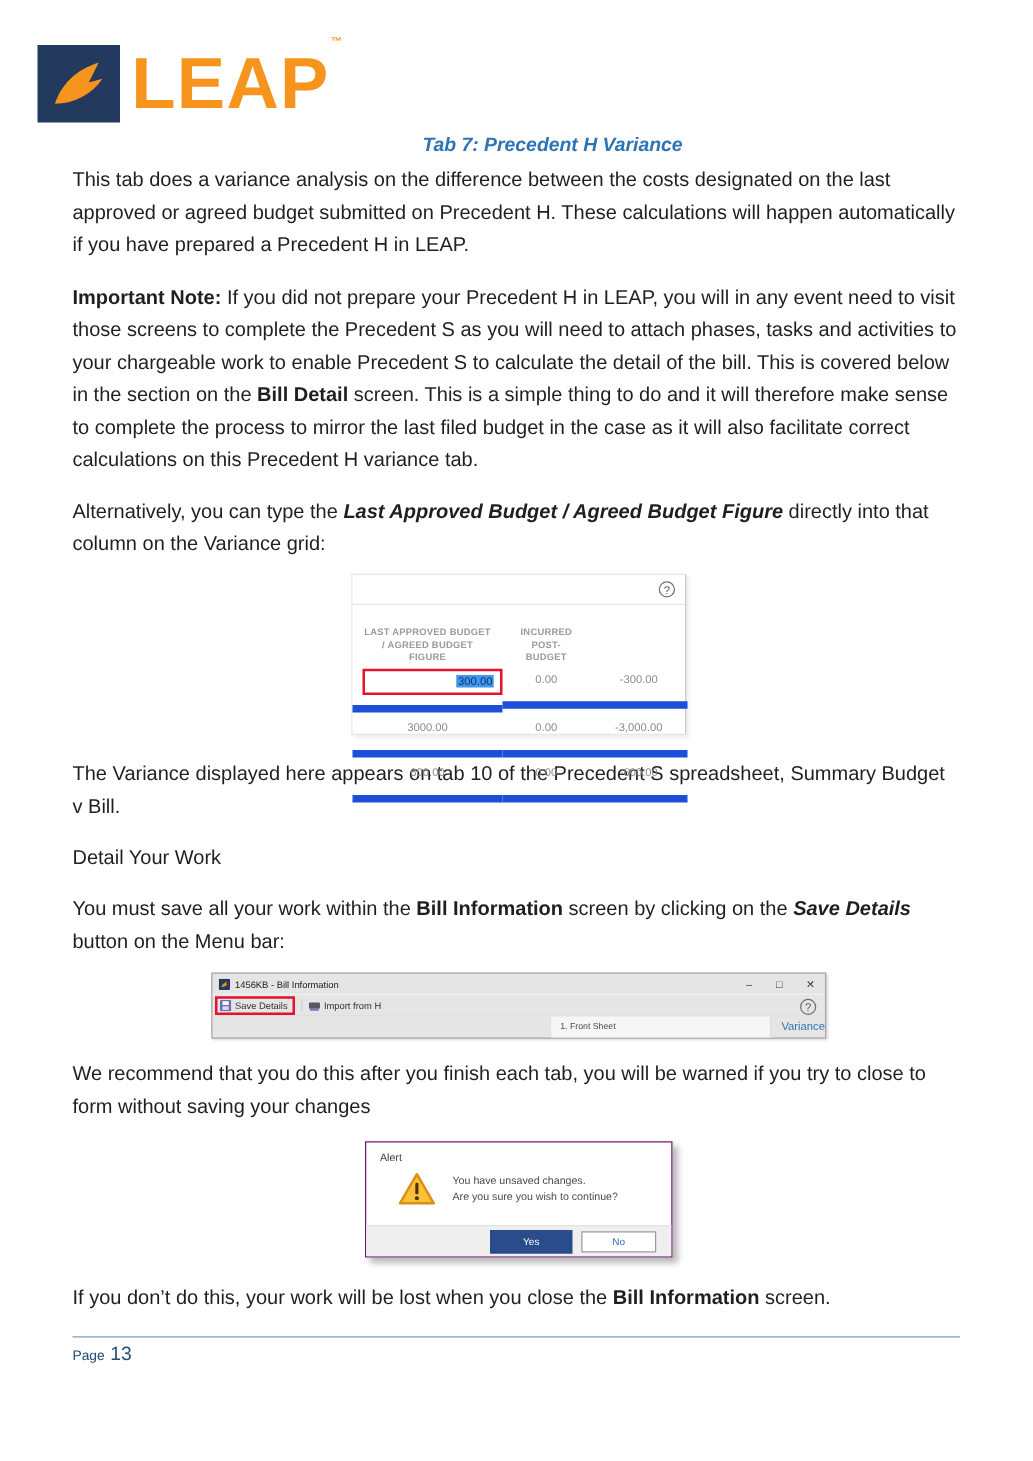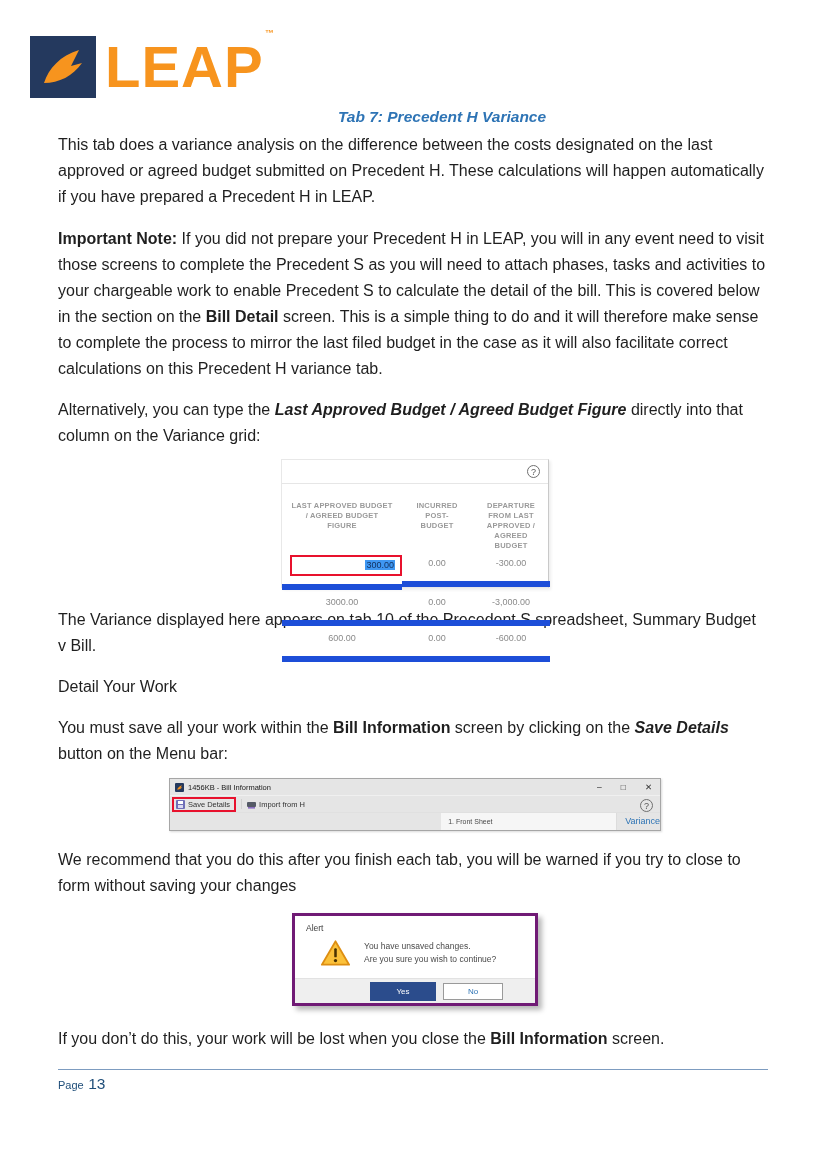--- a/index.html
+++ b/index.html
@@ -52,27 +52,27 @@
   .tb-btn { display:flex; align-items:center; gap:3px; font-size:7.5px; color:#333; }
   .save-annot { border:2px solid #E8112D; padding:1px 4px 1px 2px; }
   .tb-sep { width:1px; height:10px; background:#d0d0d0; margin:0 5px; }
   .tb-help { position:absolute; right:7px; top:3px; }
   .win-body { height:17px; display:flex;justify-content:flex-end; }
   .left-tab { width:176px; background:#f6f6f6; border-right:1px solid #dcdcdc; font-size:7px; color:#4a4a4a; line-height:17px; padding-left:7px; }
   .variance-label { font-size:9px; color:#2E74B5; line-height:17px; padding-left:8px; }
   
   .fig-alert {
     position:relative; width:246px; height:93px; margin:14px 0 0 292px; background:#fff;
-    border:3px solid #701a75; box-shadow:4px 4px 5px rgba(0,0,0,0.28);
+    border:1px solid #701a75; box-shadow:4px 4px 5px rgba(0,0,0,0.28);
   }
   .alert-title { position:absolute; top:7px; left:11px; font-size:8.5px; color:#3c3c3c; }
   .alert-bodyrow { position:absolute; top:23px; left:25px; display:flex; align-items:center; gap:13px; }
   .alert-msg { font-size:8.5px; color:#4a4a4a; line-height:13px; }
   .alert-footer { position:absolute; left:0; right:0; bottom:0; height:25px; background:#efefef; border-top:1px solid #e2e2e2;
-    display:flex; align-items:center; justify-content:flex-end; gap:7px; padding-right:32px; }
+    display:flex; align-items:center; justify-content:flex-end; gap:7px; padding-right:12px; }
   .btn-yes { width:66px; height:19px; background:#2B4C8C; color:#ffffff; font-size:8px; text-align:center; line-height:19px; }
   .btn-no  { width:60px; height:17px; background:#ffffff; border:1px solid #9a9a9a; color:#2E74B5; font-size:8px; text-align:center; line-height:15px; }
   
   .footer-line { width:710px; height:1px; background:#7D9CC0; margin:17px 0 0 58px; }
   .footer-text { margin:5px 0 0 58px; color:#1F4E79; }
   .footer-text .pg { font-size:11px; }
   .footer-text .num { font-size:15.5px; }
 </style>
 </head>
 <body>
@@ -97,21 +97,20 @@
   <div class="para mt15"><span>Alternatively, you can type the </span><span class="bi">Last Approved Budget / Agreed Budget Figure</span><span> directly into that column on the Variance grid:</span></div>
 
   <div class="fig-grid">
     <div class="grid-topbar">
       <div class="help-circle">?</div>
     </div>
     <div class="grid-table">
       <div class="g-row">
         <div class="g-head">LAST APPROVED BUDGET / AGREED BUDGET FIGURE</div>
         <div class="g-head">INCURRED POST-BUDGET</div>
-        <div class="g-head">DEPARTURE FROM LAST APPROVED / AGREED BUDGET</div>
       </div>
       <div class="g-row">
         <div class="g-cells first">
           <div class="redbox"><span class="sel">300.00</span></div>
         </div>
         <div class="g-cells">0.00</div>
         <div class="g-cells">-300.00</div>
       </div>
       <div class="g-row">
         <div class="g-cells">3000.00</div>

